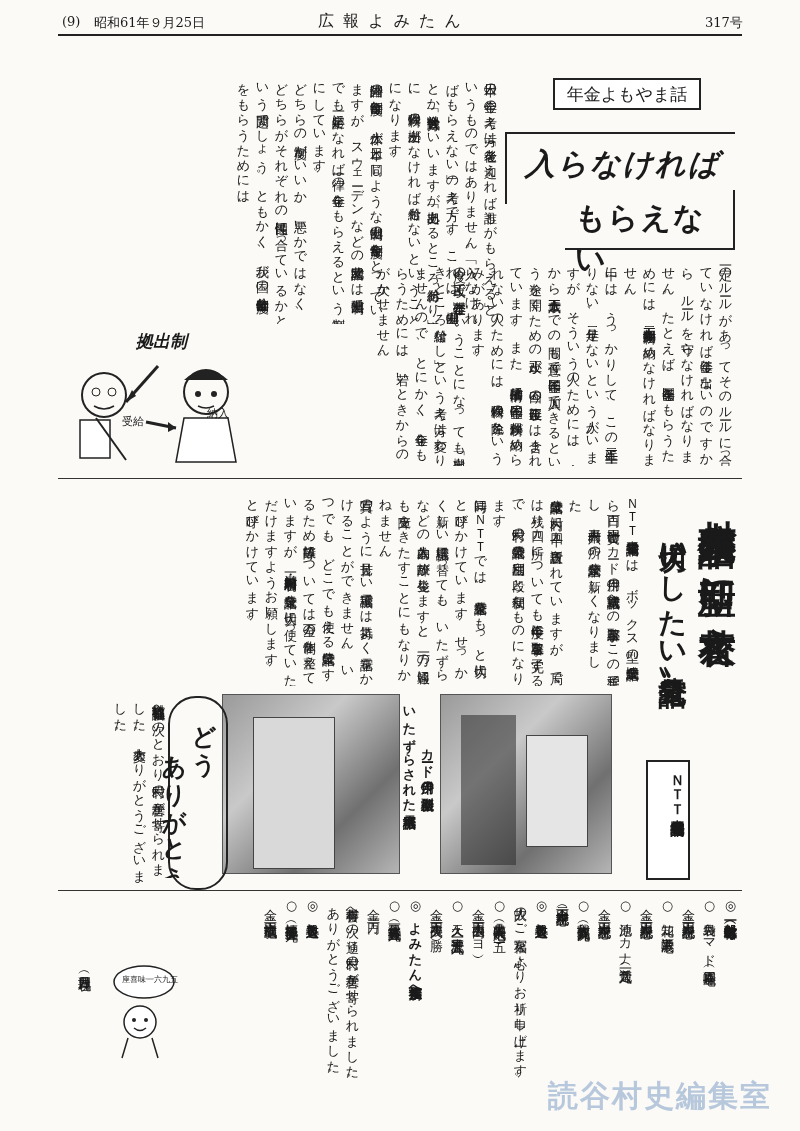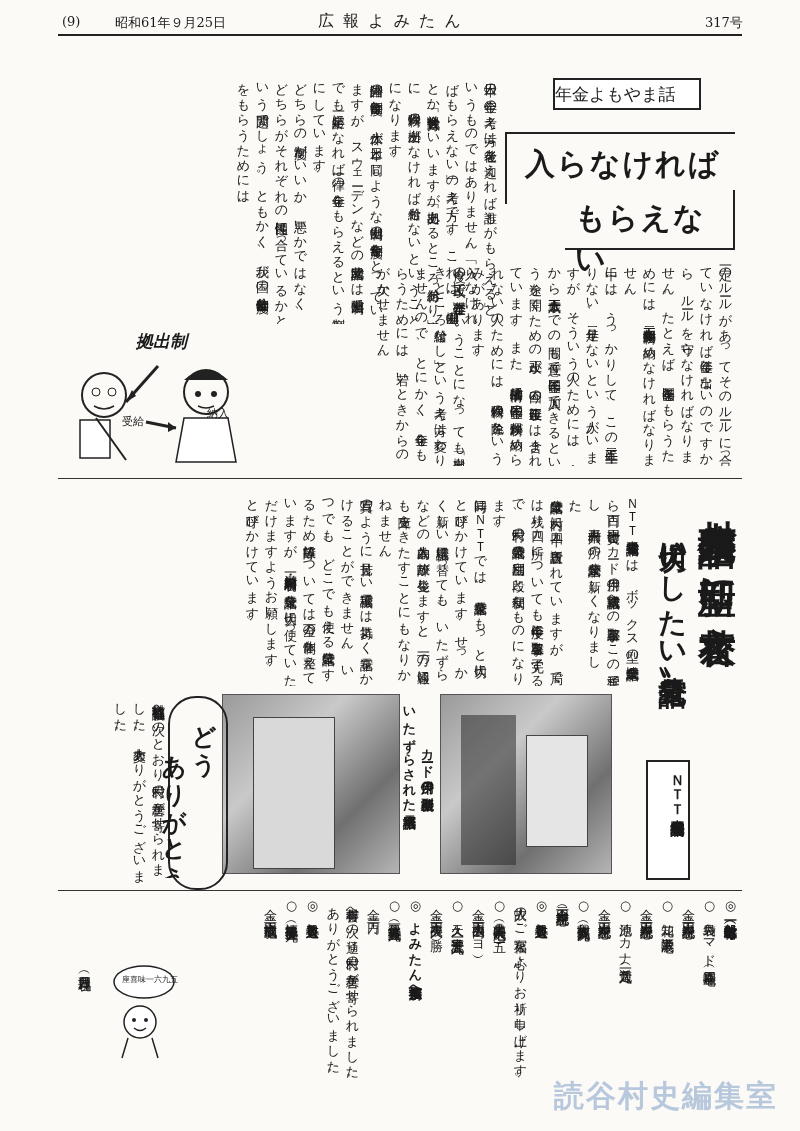--- a/index.html
+++ b/index.html
@@ -20,43 +20,43 @@
   }
   .hl-box { border:2px solid #222; }
   .title-bold { font-family:"DejaVu Sans","Liberation Sans",sans-serif; font-weight:bold; }
   .photo {
     position:absolute; background:linear-gradient(135deg,#9a9a9a 0%,#c9c9c9 35%,#707070 70%,#b5b5b5 100%);
     border:1px solid #555;
   }
   .photo-inner { position:absolute; background:#2b2b2b; opacity:.55; }
   .divider-h { position:absolute; height:1px; background:#333; }
   .watermark {
-    position:absolute; right:22px; bottom:14px; font-size:30px; font-weight:bold;
+    position:absolute; right:28px; bottom:14px; font-size:30px; font-weight:bold;
     color:#b8c8dc; letter-spacing:2px;
     font-family:Liberation Sans, sans-serif;
   }
   .note-circle { position:absolute; border:2px solid #222; border-radius:50%; }
 </style>
 </head>
 <body>
 
 <div>
   <span class="hdr-text" style="left:62px;">(9)</span>
-  <span class="hdr-text" style="left:94px;margin-left:21px;">昭和61年９月25日</span>
+  <span class="hdr-text" style="left:94px;">昭和61年９月25日</span>
   <span class="hdr-text" style="left:318px;font-size:16px;top:11px;letter-spacing:2px;">広 報 よ み た ん</span>
   <span class="hdr-text" style="left:705px;">317号</span>
 </div>
 <div class="header-rule" style="top:34px;"></div>
 
 <div class="abs" style="left:505px;top:70px;width:228px;height:178px;">
-  <div class="abs hl-box" style="left:48px;top:8px;width:144px;height:28px;line-height:28px;font-size:17px;background:#fff;">
+  <div class="abs hl-box" style="left:48px;top:8px;width:144px;height:28px;text-align:center;line-height:28px;font-size:17px;background:#fff;">
     <span>年金よもやま話</span>
   </div>
   <div class="abs" style="left:0;top:62px;width:228px;height:70px;border-top:2px solid #222;border-left:2px solid #222;"></div>
-  <div class="abs title-bold" style="left:20px;top:74px;font-size:30px;letter-spacing:2px;">入らなければ</div>
+  <div class="abs title-bold" style="left:20px;top:74px;font-size:30px;letter-spacing:2px;font-style:italic;">入らなければ</div>
   <div class="abs" style="left:60px;top:120px;width:168px;height:58px;border-right:2px solid #222;border-bottom:2px solid #222;"></div>
   <div class="abs title-bold" style="left:70px;top:128px;font-size:30px;letter-spacing:2px;">もらえない</div>
 </div>
 
 <div class="abs v" style="left:60px;top:74px;width:440px;height:250px;">日本の年金の考え方は「老後を迎えれば誰もがもらえる」というものではありません。「入らなければもらえない」の考え方です。これは、拠出制の年金制度とか「社会保険方式」といいますが「拠出あるところ給付あり」逆に、保険料の拠出がなければ給付もないということになります。
 諸外国の年金制度は、大体が日本と同じような拠出制の年金制度をとっていますが、スウェーデンなどの北欧諸国では無拠出制で、国民誰でも一定年齢になれば一律の年金をもらえるという制度にしています。
 どちらの制度がいいか、悪いかではなく、どちらがそれぞれの国民性に合っているかという問題でしょう。ともかく、我が国の公的年金制度は、年金をもらうためには、</div>
 
 <div class="abs v" style="left:260px;top:258px;width:475px;height:208px;">一定のルールがあってそのルールに合っていなければ年金は出ないのですから、ルールを守らなければなりません。たとえば、国民年金をもらうためには、二十五年間保険料を納めなければなりません。
 中には、うっかりして、この二十五年に一年足りない、二年足りないという人がいますが、そういう人のためには、六十歳から六十五歳までの間も任意で国民年金に加入できるという途を開くための改正が、今回の年金改正には含まれています。また、経済的事情で国民年金の保険料が納められない人のためには、保険料の免除という仕組みがあります。

